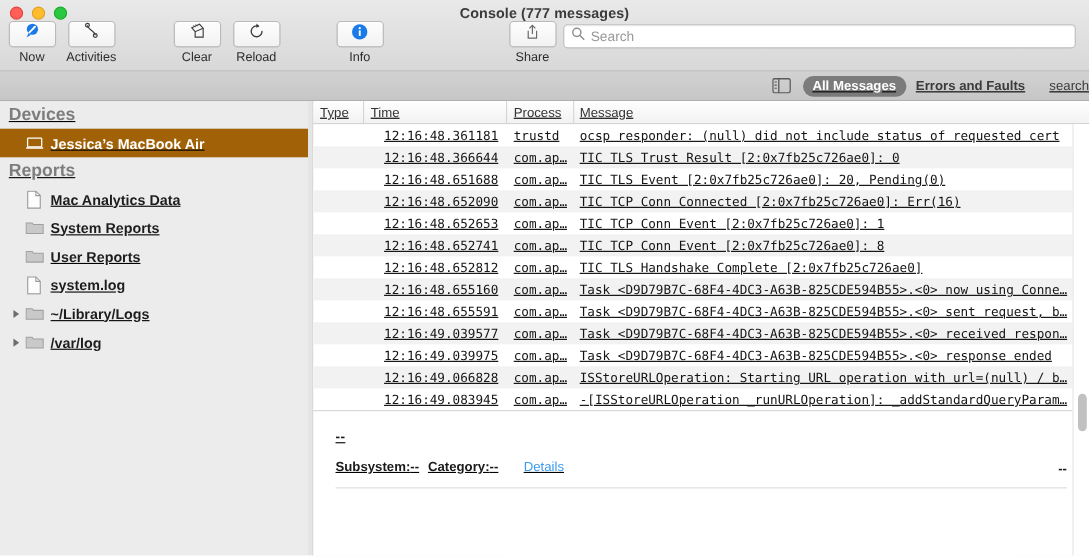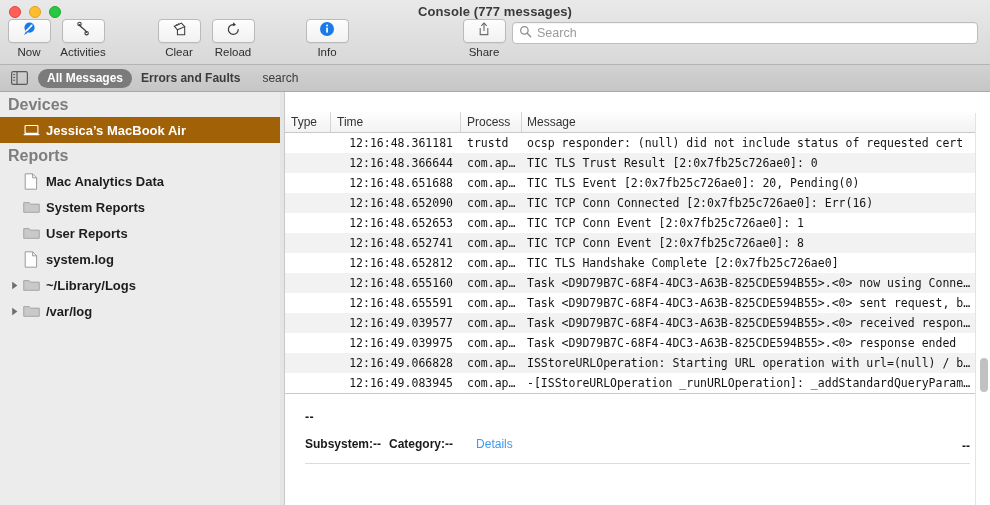--- a/index.html
+++ b/index.html
@@ -7,21 +7,21 @@
   html, body {
     width: 990px; height: 505px;
     overflow: hidden;
     font-family: "Liberation Sans", sans-serif;
     -webkit-font-smoothing: antialiased;
   }
   #window {
     position: relative;
     width: 990px; height: 505px;
     background: #ececec;
-    display: flex; flex-direction: column;
+    display: flex; flex-direction: column; text-decoration: underline;
   }
 
   
   #toolbar {
     position: relative;
     height: 65px;
     background: linear-gradient(to bottom, #e9e9e9 0%, #d8d8d8 100%);
     border-bottom: 1px solid #b4b4b4;
     flex: 0 0 auto;
   }
@@ -87,20 +87,21 @@
 
   
   #filterbar {
     height: 27px;
     background: linear-gradient(to bottom,#d2d2d2,#c6c6c6);
     border-bottom: 1px solid #a9a9a9;
     display: flex; align-items: center;
     padding-left: 8px;
     flex: 0 0 auto;
     gap: 0px;
+    justify-content: flex-end;
   }
   #sidebar-toggle {
     width: 22px; height: 16px;
     display: flex; align-items: center; justify-content: center;
     margin-right: 8px;
   }
   .seg {
     font-size: 12px; color: #3b3b3b;
     padding: 2px 9px 3px 9px;
     border-radius: 10px;
@@ -155,21 +156,21 @@
 
   
   #main { flex: 1 1 auto; display: flex; flex-direction: column; min-width: 0; background: #fff; position: relative; }
 
   #table-header {
     height: 21px;
     background: linear-gradient(to bottom,#fefefe,#f2f2f2);
     border-bottom: 1px solid #c9c9c9;
     display: flex;
     flex: 0 0 auto;
-    font-size: 12px; color: #333; margin-top: 20px;
+    font-size: 12px; color: #333;
   }
   .th {
     display: flex; align-items: center;
     padding-left: 6px;
     border-right: 1px solid #d4d4d4;
     height: 100%;
     white-space: nowrap;
     overflow: hidden;
   }
   .th:last-child { border-right: none; }

